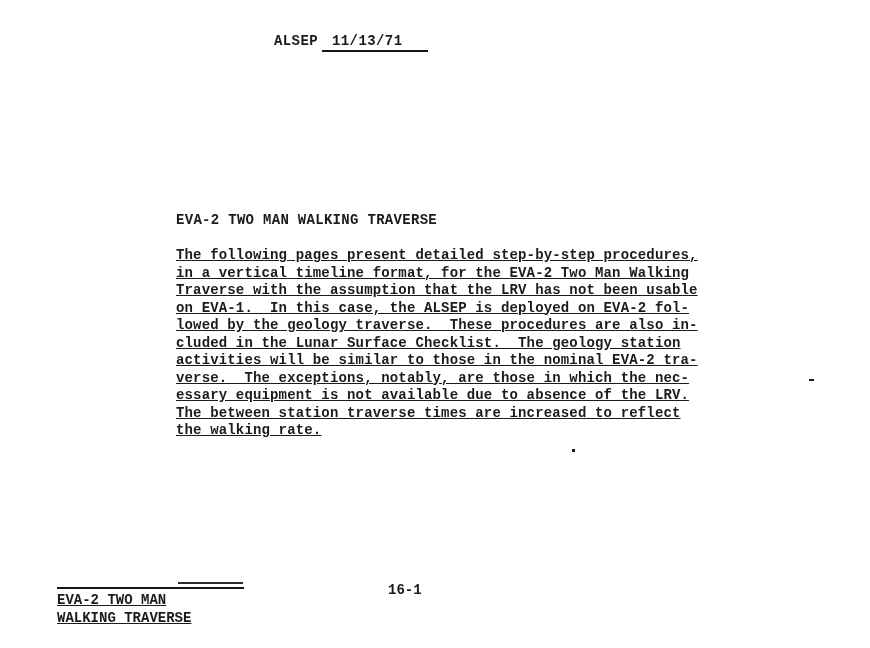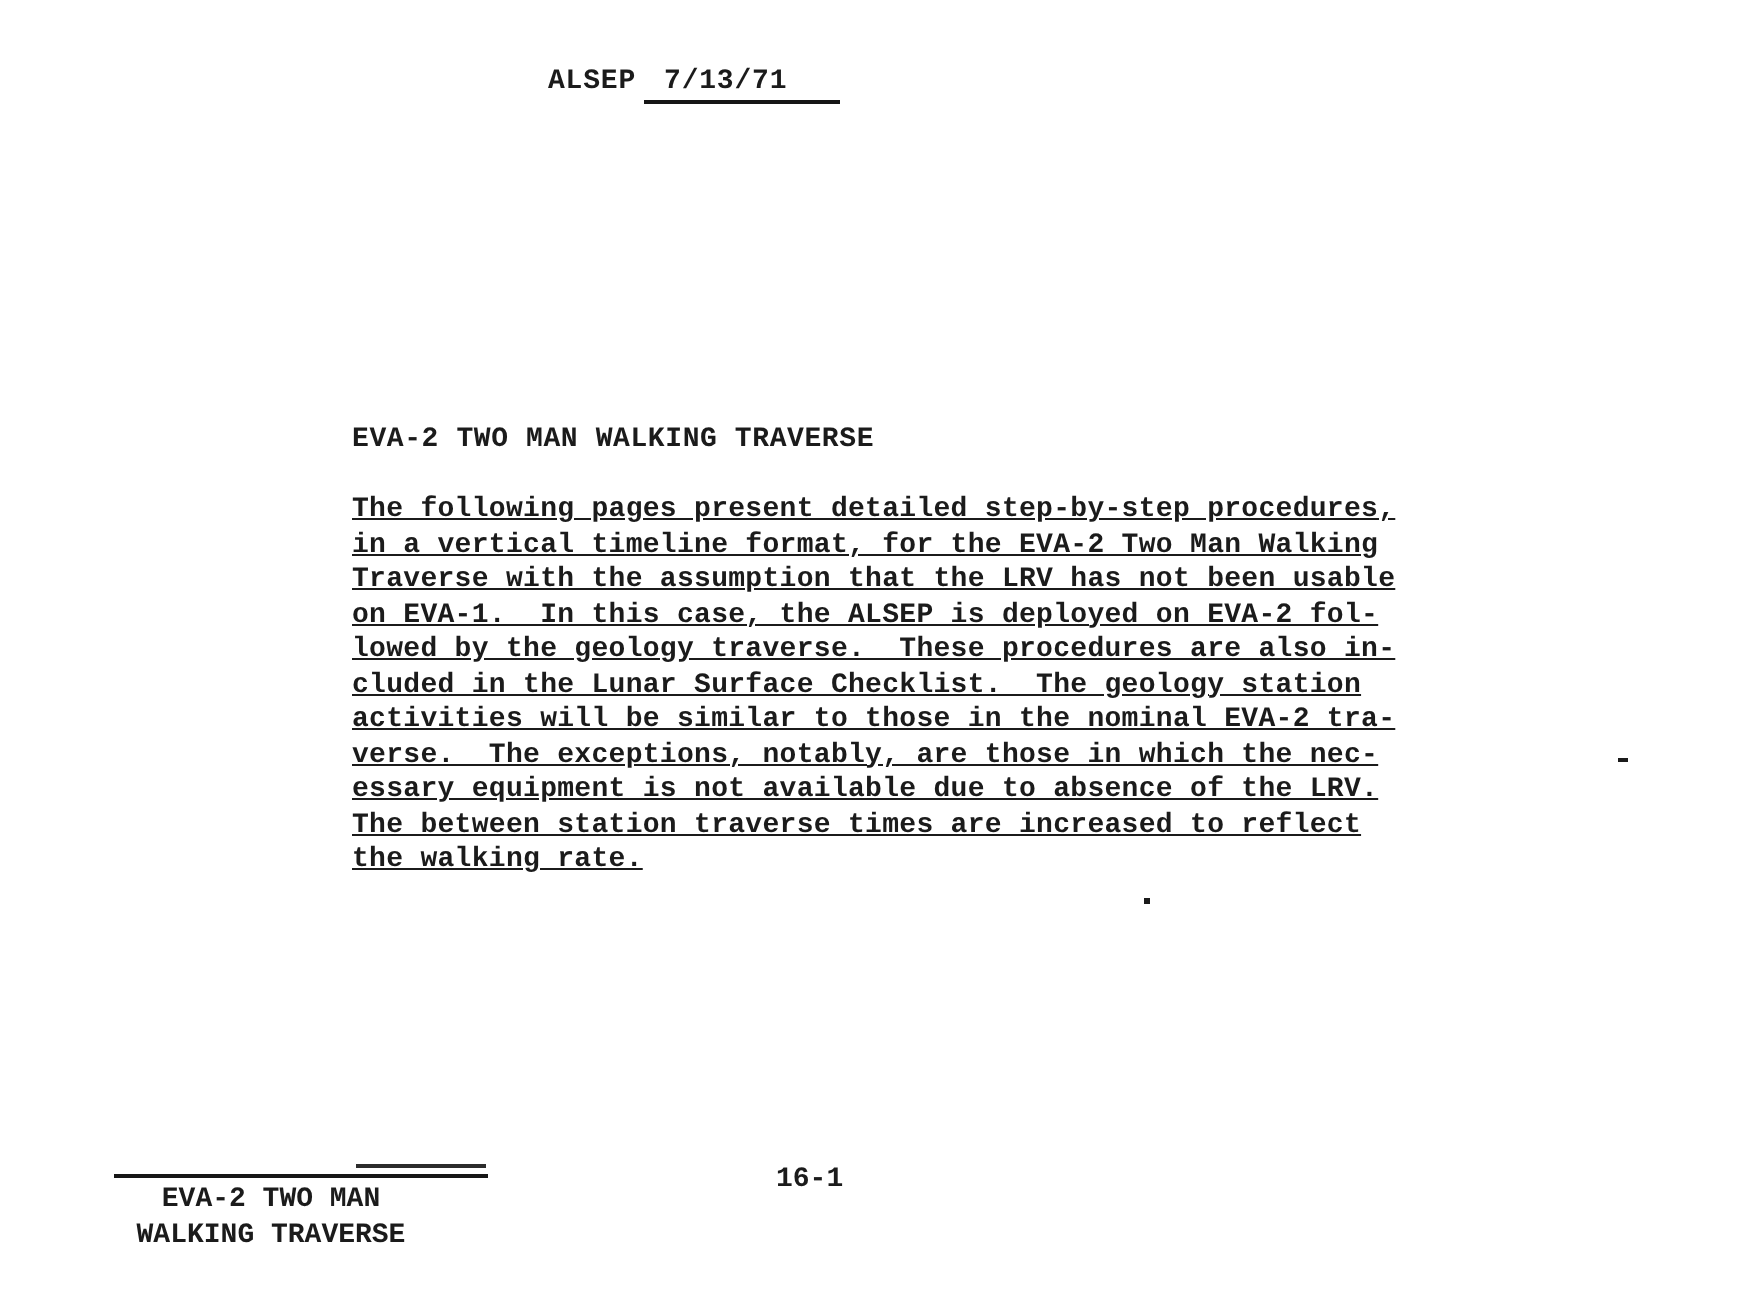--- a/index.html
+++ b/index.html
@@ -76,39 +76,40 @@
     background: #161616;
   }
   .footer-artifact {
     left: 178px;
     top: 582px;
     width: 65px;
     height: 2px;
     background: #2c2c2c;
   }
   .footer-label {
-    left: 42px;
+    left: 57px;
     top: 592px;
     width: 187px;
-    text-align: center;
+    text-align: left;
     font-size: 14px;
     font-weight: bold;
     line-height: 17.5px;
     white-space: pre;
+    text-decoration: underline;
   }
 
   
   .speck-1 { left: 809px; top: 379px; width: 5px; height: 2px; background: #1b1b1b; }
   .speck-2 { left: 572px; top: 449px; width: 3px; height: 3px; background: #1b1b1b; }
 </style>
 </head>
 <body>
 
 <div class="abs date-block">
-  <span class="date-label">ALSEP</span><span class="date-underline">7/13/71</span>
+  <span class="date-label">ALSEP</span><span class="date-underline">11/13/71</span>
 </div>
 
 <div class="abs doc-title">EVA-2 TWO MAN WALKING TRAVERSE</div>
 
 <div class="abs doc-body">The following pages present detailed step-by-step procedures,
 in a vertical timeline format, for the EVA-2 Two Man Walking
 Traverse with the assumption that the LRV has not been usable
 on EVA-1.  In this case, the ALSEP is deployed on EVA-2 fol-
 lowed by the geology traverse.  These procedures are also in-
 cluded in the Lunar Surface Checklist.  The geology station

